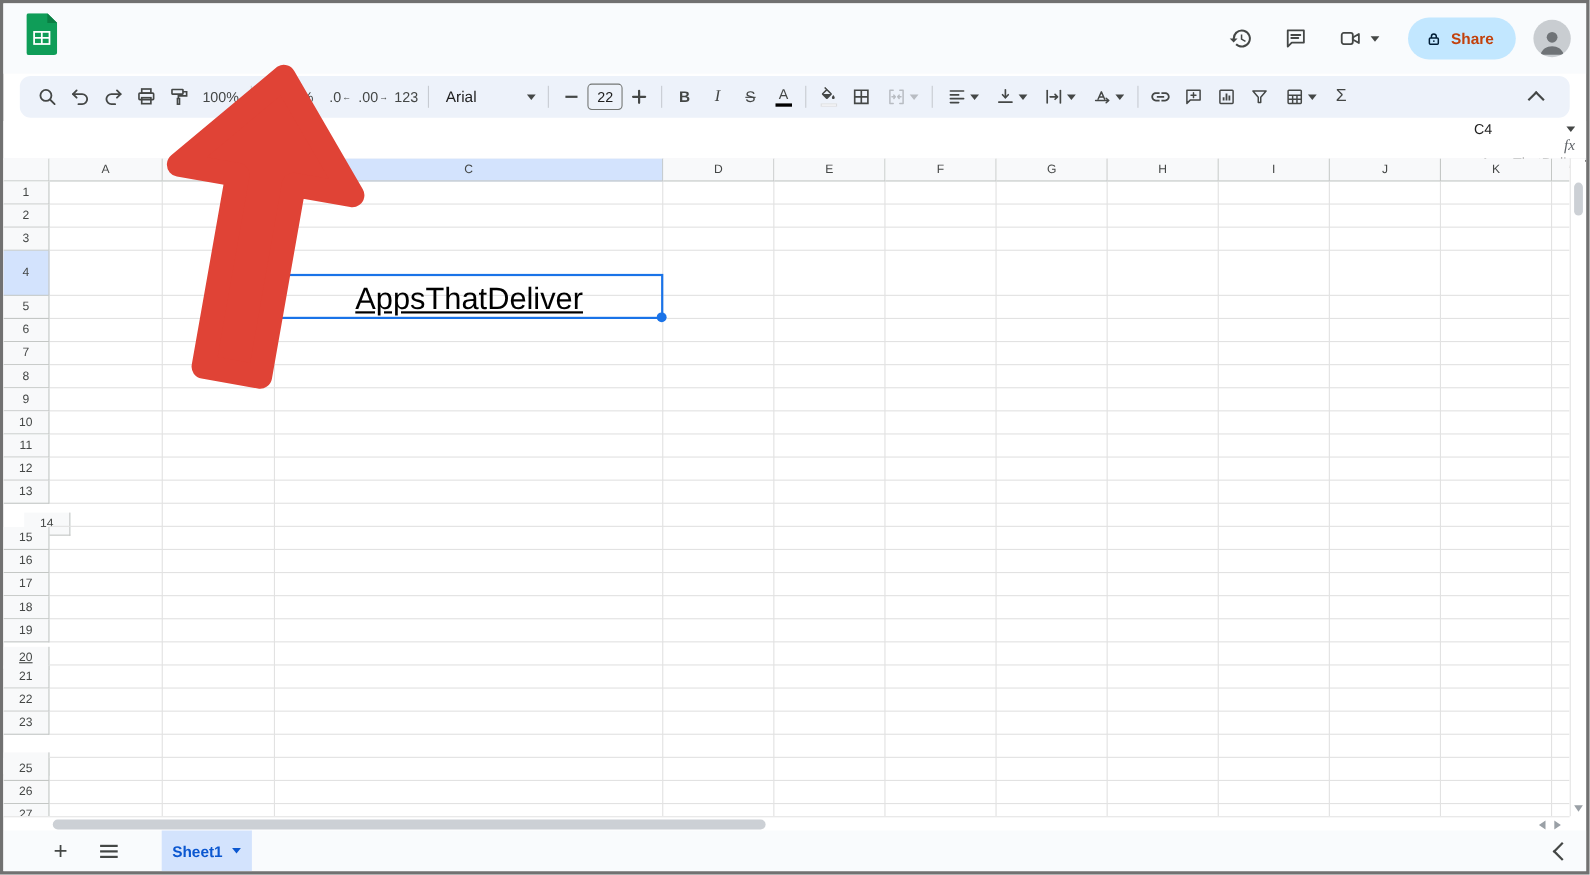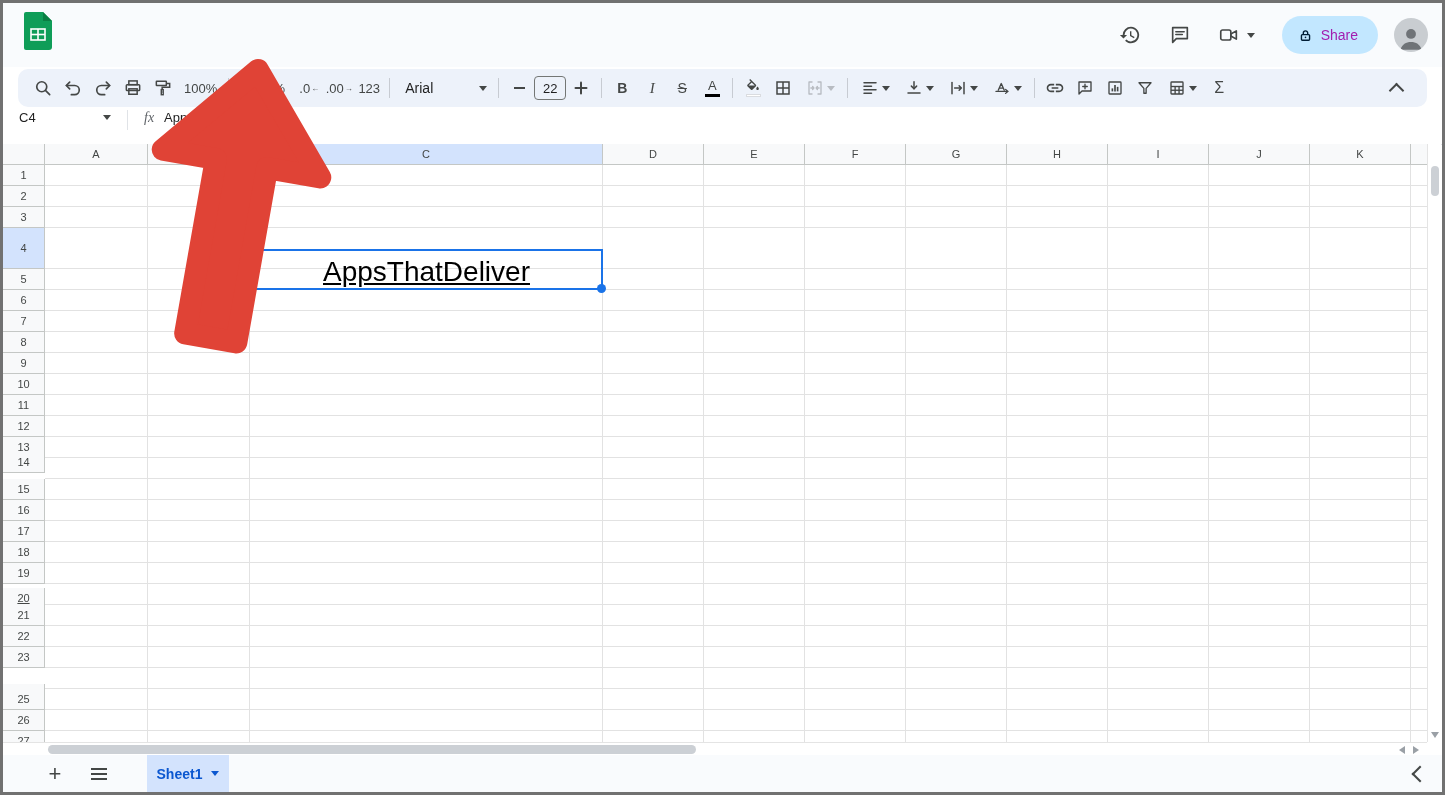--- a/index.html
+++ b/index.html
@@ -11,21 +11,21 @@
   .trow{position:absolute;left:61px;top:9px;height:24px;display:flex;align-items:center;gap:14px;}
   .doc-title{font-size:18px;color:#1f1f1f;}
   .t-ic{display:flex;align-items:center;justify-content:center;width:22px;height:22px;border-radius:50%;cursor:pointer;}
   .menus{position:absolute;left:56px;top:34px;display:flex;align-items:center;font-size:14px;color:#444746;}
   .menus span{padding:3px 8px;border-radius:13px;cursor:pointer;white-space:nowrap;}
   .menus span.active{background:#e2e4e8;}
   .topright{position:absolute;right:14px;top:12px;display:flex;align-items:center;gap:10px;}
   .tr-btn{width:40px;height:40px;border-radius:50%;display:flex;align-items:center;justify-content:center;cursor:pointer;}
   .cam{display:flex;align-items:center;gap:4px;}
   .share{height:38px;background:#c2e7ff;border-radius:19px;display:flex;align-items:center;gap:8px;
-    padding:0 20px 0 16px;color:#a21caf;font-size:14px;font-weight:normal;cursor:pointer;margin-left:8px;}
+    padding:0 20px 0 16px;color:#c2410c;font-size:14px;font-weight:bold;cursor:pointer;margin-left:8px;}
   .avatar{width:34px;height:34px;border-radius:50%;background:#c9cdd1;overflow:hidden;display:flex;align-items:flex-end;justify-content:center;margin-left:6px;cursor:pointer;}
   
   .toolbar{position:absolute;left:15px;right:15px;top:66px;height:38px;background:#edf2fa;border-radius:10px;
     display:flex;align-items:center;padding:0 10px;box-sizing:border-box;}
   .tbi{min-width:30px;height:28px;display:flex;align-items:center;justify-content:center;border-radius:4px;cursor:pointer;
     font-size:13px;color:#444746;position:relative;}
   .tdiv{width:1px;height:20px;background:#c7cbd2;margin:0 5px;flex:0 0 auto;}
   .caret{width:0;height:0;border-left:4px solid transparent;border-right:4px solid transparent;border-top:5px solid #444746;margin-left:3px;}
   .caret.dis{border-top-color:#b8bcc2;}
   .zoomtxt{font-size:13px;color:#444746;padding:0 6px;cursor:pointer;}
@@ -35,21 +35,21 @@
   .bold{font-weight:bold;font-size:14px;}
   .ital{font-style:italic;font-family:"Liberation Serif",serif;font-size:15px;}
   .strike{text-decoration:line-through;font-size:14px;}
   .colA{display:flex;flex-direction:column;align-items:center;line-height:1;}
   .colA .bar{width:15px;height:3px;margin-top:2px;}
   .tinyarrow{font-size:8px;margin-left:1px;color:#444746;}
   .sum{font-size:16px;color:#444746;}
   .chev-up{width:9px;height:9px;border-left:2px solid #444746;border-top:2px solid #444746;transform:rotate(45deg);margin-top:4px;}
   
   .fbar{position:absolute;left:0;right:0;top:107px;height:34px;background:#fff;border-bottom:1px solid #e1e3e6;
-    display:flex;align-items:flex-start;}
+    display:flex;align-items:flex-end;flex-direction:column;}
   .namebox{width:92px;display:flex;align-items:center;justify-content:space-between;padding:0 10px 0 16px;cursor:pointer;}
   .namebox .ref{font-size:13px;color:#1f1f1f;}
   .fdiv{width:1px;height:20px;background:#e0e3e7;margin:0 6px;}
   .fx{font-family:"Liberation Serif",serif;font-style:italic;font-size:14px;color:#5f6368;padding:0 10px;}
   .fval{font-size:13px;color:#1f1f1f;}
   
   .gridwrap{position:absolute;left:0;top:141px;width:1424px;height:598px;background:#fff;overflow:hidden;}
   .corner{position:absolute;left:0;top:0;width:42px;height:21px;background:#f8f9fa;border-right:1px solid #c4c7c5;border-bottom:1px solid #c4c7c5;box-sizing:border-box;cursor:pointer;}
   .col-h{position:absolute;top:0;height:21px;background:#f8f9fa;border-right:1px solid #c4c7c5;border-bottom:1px solid #c4c7c5;
     box-sizing:border-box;display:flex;align-items:center;justify-content:center;font-size:11px;color:#444746;cursor:pointer;}
@@ -339,21 +339,21 @@
         <div class="row-h sel" style="top: 84px; height: 41px;">4</div>
         <div class="row-h" style="top: 125px; height: 21px;">5</div>
         <div class="row-h" style="top: 146px; height: 21px;">6</div>
         <div class="row-h" style="top: 167px; height: 21px;">7</div>
         <div class="row-h" style="top: 188px; height: 21px;">8</div>
         <div class="row-h" style="top: 209px; height: 21px;">9</div>
         <div class="row-h" style="top: 230px; height: 21px;">10</div>
         <div class="row-h" style="top: 251px; height: 21px;">11</div>
         <div class="row-h" style="top: 272px; height: 21px;">12</div>
         <div class="row-h" style="top: 293px; height: 21px;">13</div>
-        <div class="row-h" style="top: 308px; height: 21px;">14</div>
+        <div class="row-h" style="top: 322px; height: 21px; margin-left: 19px;">14</div>
         <div class="row-h" style="top: 335px; height: 21px;">15</div>
         <div class="row-h" style="top: 356px; height: 21px;">16</div>
         <div class="row-h" style="top: 377px; height: 21px;">17</div>
         <div class="row-h" style="top: 398px; height: 21px;">18</div>
         <div class="row-h" style="top: 419px; height: 21px;">19</div>
         <div class="row-h" style="top: 444px; height: 21px; text-decoration: underline;">20</div>
         <div class="row-h" style="top: 461px; height: 21px;">21</div>
         <div class="row-h" style="top: 482px; height: 21px;">22</div>
         <div class="row-h" style="top: 503px; height: 21px;">23</div>
         <div class="row-h" style="top: 524px; height: 21px; margin-top: 16px;">24</div>

